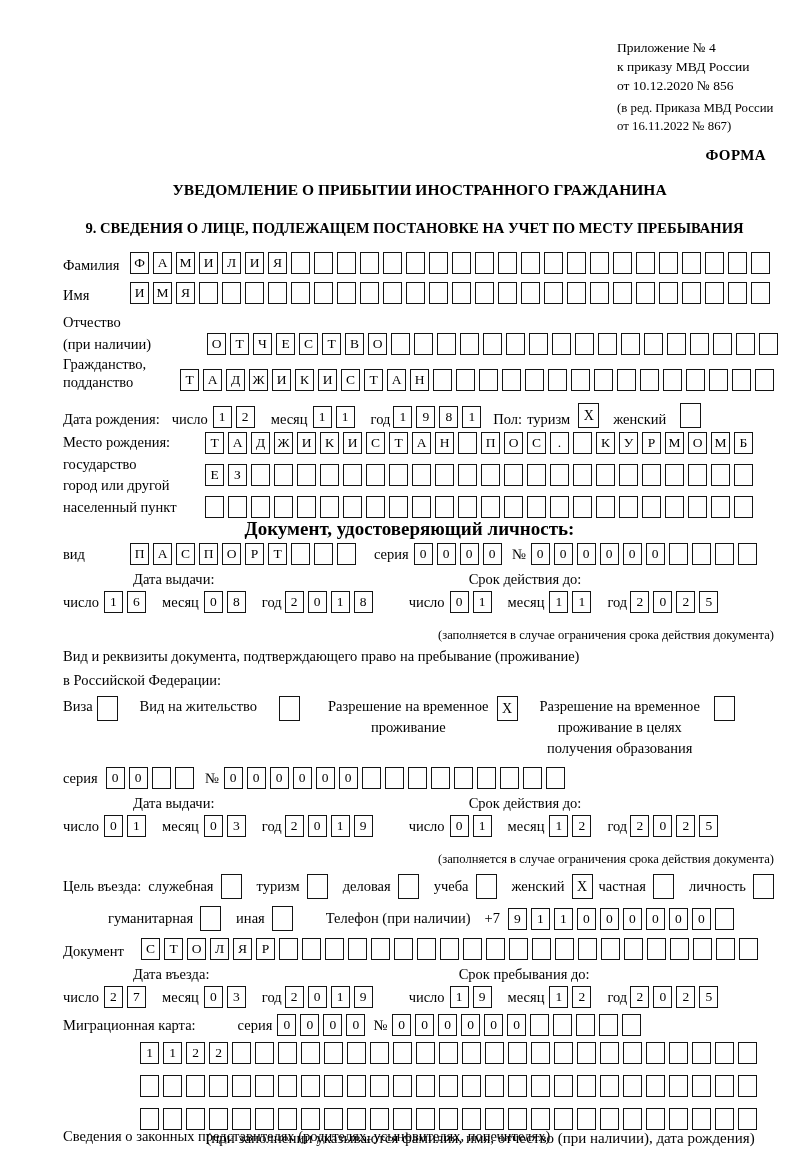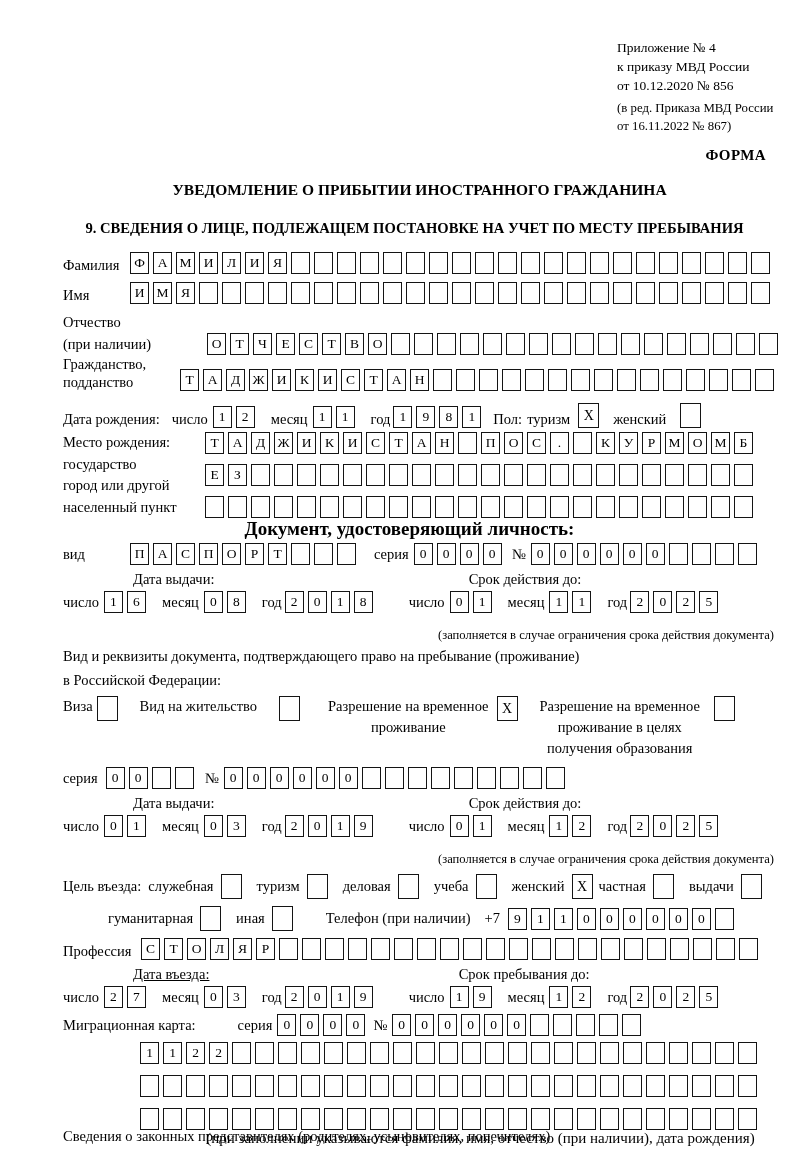--- a/index.html
+++ b/index.html
@@ -503,21 +503,21 @@
     <span class="plbl">туризм</span>
     <span class="cbx"></span>
     <span class="plbl">деловая</span>
     <span class="cbx"></span>
     <span class="plbl">учеба</span>
     <span class="cbx"></span>
     <span class="plbl">женский</span>
     <span class="cbx" style="margin-right:6px;">X</span>
     <span class="plbl">частная</span>
     <span class="cbx"></span>
-    <span class="plbl">выдачи</span>
+    <span class="plbl">личность</span>
     <span class="cbx" style="margin-right:0;"></span>
   </div>
 
   <div class="row pline indent45" style="margin-top:7px;">
     <span class="plbl">гуманитарная</span>
     <span class="cbx"></span>
     <span class="plbl">иная</span>
     <span class="cbx"></span>
     <span style="margin-left:18px;">Телефон (при наличии)</span>
     <span class="phone-prefix">+7</span>
@@ -529,21 +529,21 @@
         <span class="cell">0</span>
         <span class="cell">0</span>
         <span class="cell">0</span>
         <span class="cell">0</span>
         <span class="cell">0</span>
         <span class="cell"></span>
       </span>
   </div>
 
   <div class="row" style="margin-top:7px;">
-    <span class="lbl lbl-n" style="width:78px;">Профессия</span>
+    <span class="lbl lbl-n" style="width:78px;">Документ</span>
     <span class="cells">
         <span class="cell">С</span>
         <span class="cell">Т</span>
         <span class="cell">О</span>
         <span class="cell">Л</span>
         <span class="cell">Я</span>
         <span class="cell">Р</span>
         <span class="cell"></span>
         <span class="cell"></span>
         <span class="cell"></span>
@@ -563,21 +563,21 @@
         <span class="cell"></span>
         <span class="cell"></span>
         <span class="cell"></span>
         <span class="cell"></span>
         <span class="cell"></span>
       </span>
   </div>
 
   <div class="dblock">
     <div class="dgroup">
-      <div class="dtitle" style="padding-left:70px;text-decoration:underline;">Дата въезда:</div>
+      <div class="dtitle" style="padding-left:70px;">Дата въезда:</div>
       <div class="dline">
         <span class="dlbl">число</span>
         <span class="cells">
             <span class="cell">2</span>
             <span class="cell">7</span>
           </span>
         <span class="dlbl">месяц</span>
         <span class="cells">
             <span class="cell">0</span>
             <span class="cell">3</span>

